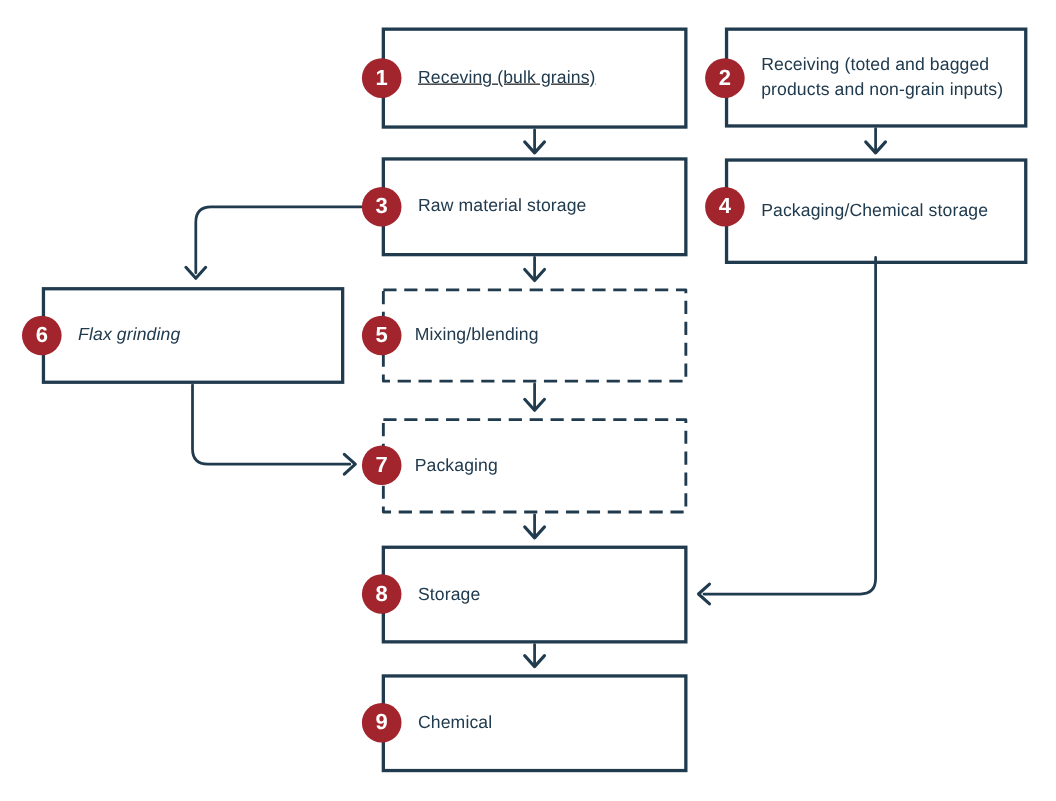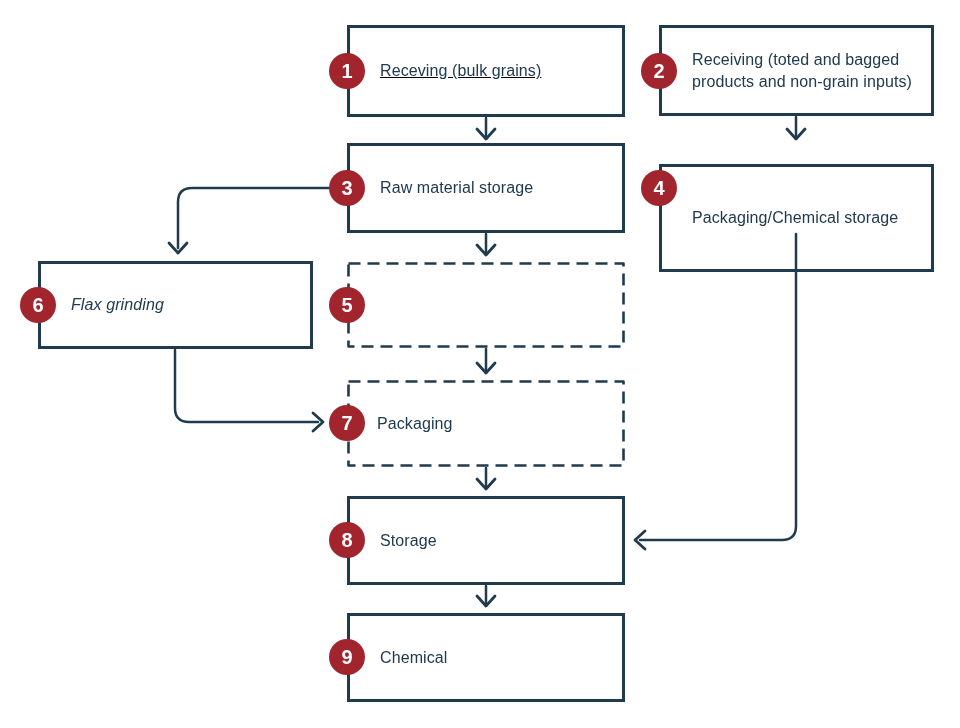--- a/index.html
+++ b/index.html
@@ -69,24 +69,27 @@
   </div>
 
   <div class="node" style="left:347px; top:143px; width:278px; height:90px;">
     <span class="node-label">Raw material storage</span>
   </div>
 
   <div class="node" style="left:659px; top:25px; width:275px; height:91px;">
     <span class="node-label">Receiving (toted and bagged products and non-grain inputs)</span>
   </div>
 
-  <div class="node" style="left:659px; top:144px; width:275px; height:108px;margin-top:20px;">
+  <div class="node" style="left:659px; top:144px; width:275px; height:96px;">
     <span class="node-label">Packaging/Chemical storage</span>
   </div>
 
+  <div class="node dashed" style="left:347px; top:262px; width:278px; height:86px;">
+    <span class="node-label">Mixing/blending</span>
+  </div>
 
   <div class="node" style="left:38px; top:261px; width:275px; height:88px;font-style:italic;">
     <span class="node-label">Flax grinding</span>
   </div>
 
   <div class="node dashed" style="left:347px; top:380px; width:278px; height:87px;">
     <span class="node-label">Packaging</span>
   </div>
 
   <div class="node" style="left:347px; top:496px; width:278px; height:89px;text-align:right;">

